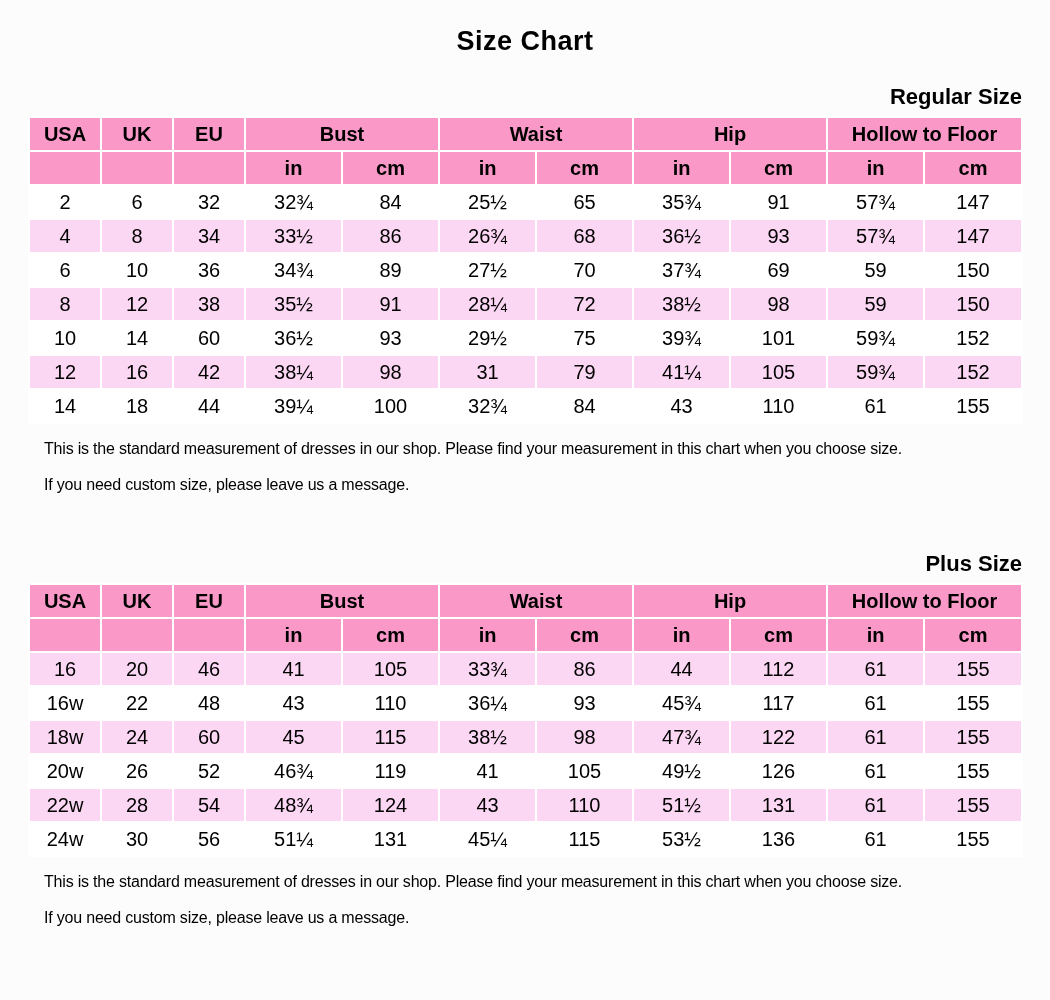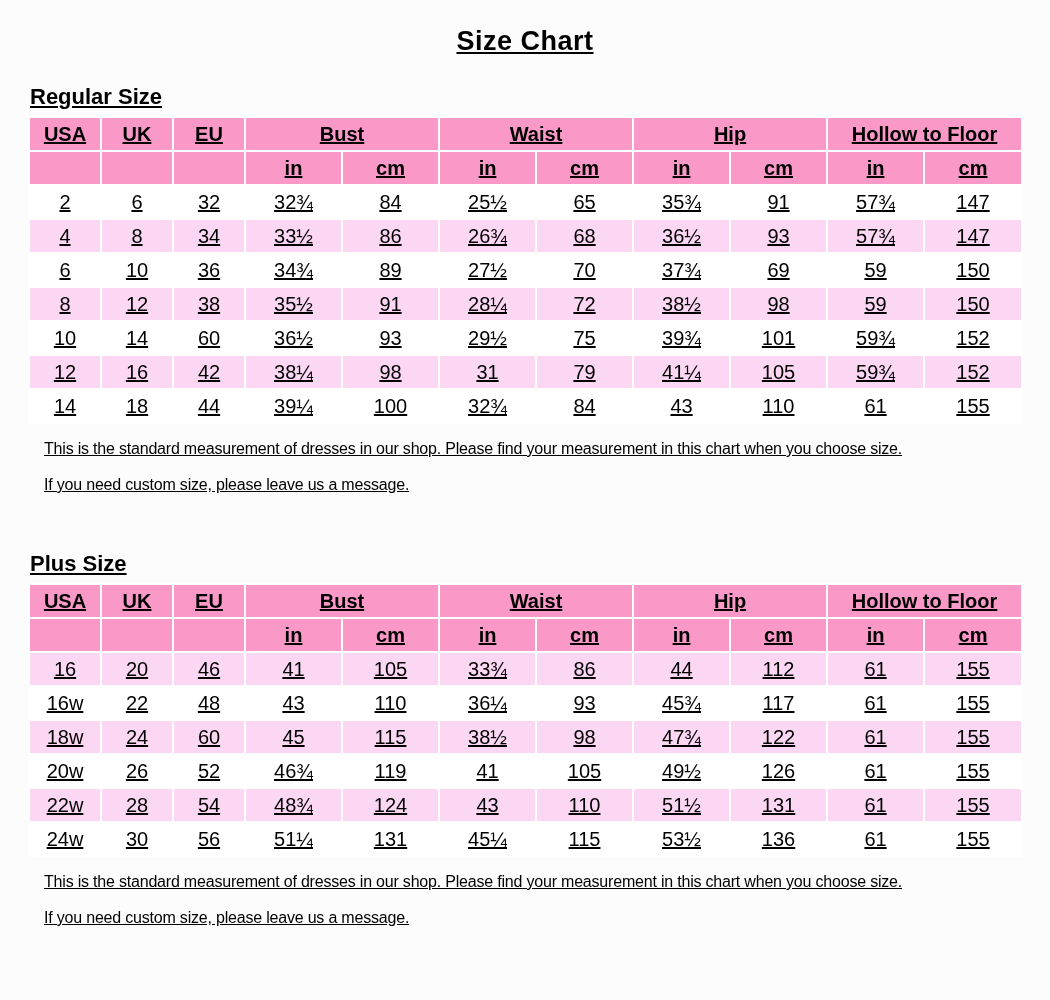--- a/index.html
+++ b/index.html
@@ -7,32 +7,33 @@
     --row-pink: #FBD7F3;
   }
   * { box-sizing: border-box; }
   html, body {
     margin: 0; padding: 0;
     width: 1050px; height: 1000px;
     background: #fdfcfd;
     font-family: "Liberation Sans", sans-serif;
     color: #000;
   }
-  .page { padding: 26px 28px 0 28px; text-decoration: underline; }
+  .page { padding: 26px 28px 0 28px; }
   .page-title {
     margin: 0;
     text-align: center;
     font-size: 27px;
     font-weight: bold;
     letter-spacing: 0.5px;
   }
   .section-heading {
     margin: 27px 0 6px 2px;
     font-size: 22px;
     font-weight: bold;
+    text-align: right;
   }
   table.size-table {
     border-collapse: collapse;
     table-layout: fixed;
     width: 994px;
   }
   table.size-table th,
   table.size-table td {
     border: 2px solid #ffffff;
     height: 34px;

